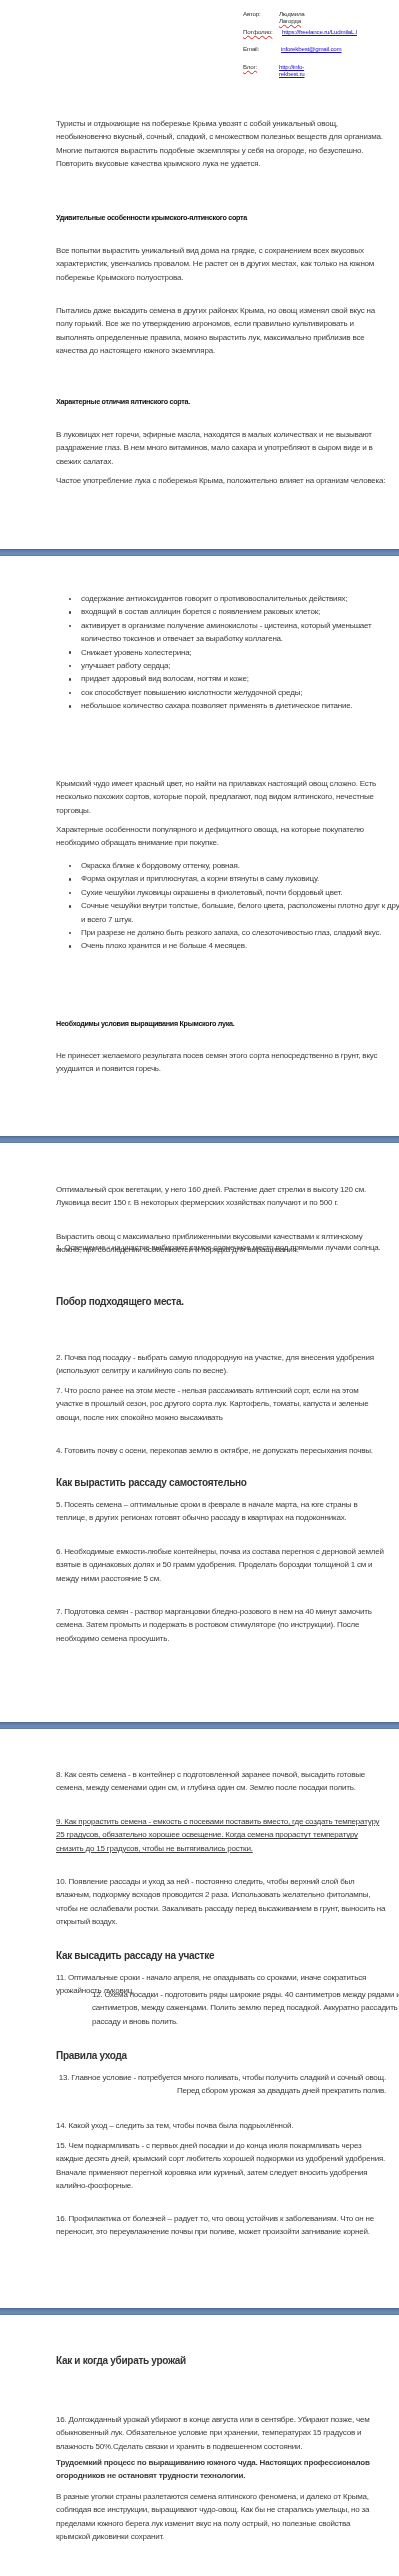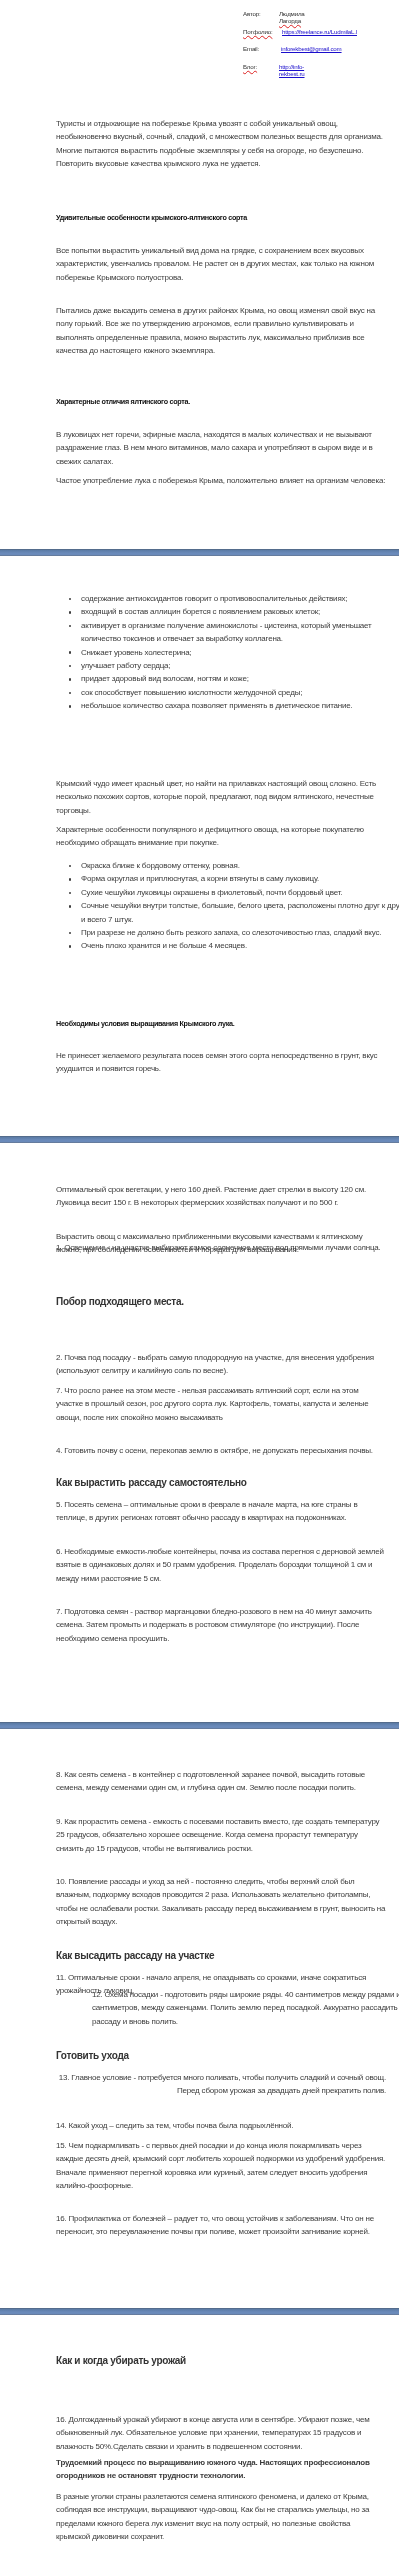--- a/index.html
+++ b/index.html
@@ -144,26 +144,26 @@
 <p class="abs" style="top:1384px;">7. Что росло ранее на этом месте -  нельзя рассаживать ялтинский сорт, если на этом участке в прошлый сезон, рос другого сорта лук. Картофель, томаты, капуста и зеленые овощи, после них спокойно можно высаживать</p>
 <p class="abs" style="top:1444px;">4. Готовить почву с осени, перекопав землю в октябре, не допускать пересыхания почвы.</p>
 <h3 class="mid abs" style="top:1477px;">Как вырастить рассаду самостоятельно</h3>
 <p class="abs" style="top:1498px;">5. Посеять семена – оптимальные сроки в феврале в начале марта, на юге страны в теплице, в других регионах готовят обычно рассаду в квартирах на подоконниках.</p>
 <p class="abs" style="top:1545px;">6. Необходимые емкости-любые контейнеры, почва из состава перегноя с дерновой землей взятые в одинаковых долях и 50 грамм удобрения. Проделать бороздки толщиной 1 см и между ними расстояние 5 см.</p>
 <p class="abs" style="top:1605px;">7. Подготовка семян -  раствор марганцовки бледно-розового в нем на 40 минут замочить семена. Затем промыть и подержать в ростовом стимуляторе (по инструкции). После необходимо семена просушить.</p>
 
 <div class="sep" style="top:1722px;"></div>
 
 <p class="abs" style="top:1768px;">8. Как сеять семена -  в контейнер с подготовленной заранее почвой, высадить готовые семена, между семенами один см, и глубина один см. Землю после посадки полить.</p>
-<p class="abs" style="top:1815px;">9. Как прорастить семена -   емкость с посевами поставить вместо, где создать температуру 25 градусов, обязательно хорошее освещение. Когда семена прорастут температуру снизить до 15 градусов, чтобы не вытягивались ростки.</p>
+<p class="abs" style="top:1815px;text-decoration:underline;">9. Как прорастить семена -   емкость с посевами поставить вместо, где создать температуру 25 градусов, обязательно хорошее освещение. Когда семена прорастут температуру снизить до 15 градусов, чтобы не вытягивались ростки.</p>
 <p class="abs" style="top:1875px;">10. Появление рассады и уход за ней - постоянно следить, чтобы верхний слой был влажным, подкормку всходов проводится 2 раза. Использовать желательно фитолампы, чтобы не ослабевали ростки. Закаливать рассаду перед высаживанием в грунт, выносить на открытый воздух.</p>
 <h3 class="mid abs" style="top:1950px;">Как высадить рассаду на участке</h3>
 <p class="abs" style="top:1971px;">11. Оптимальные сроки - начало апреля, не опаздывать со сроками, иначе сократиться урожайность луковиц.</p>
 <p class="abs" style="top:1988px;margin-left:36px;">12. Схема  посадки -  подготовить ряды широкие ряды. 40 сантиметров между рядами и 10 сантиметров, между саженцами. Полить землю перед посадкой. Аккуратно рассадить рассаду и вновь полить.</p>
-<h3 class="mid abs" style="top:2050px;">Готовить ухода</h3>
+<h3 class="mid abs" style="top:2050px;">Правила ухода</h3>
 <p class="abs" style="top:2071px;text-align:right;">13. Главное условие - потребуется много поливать, чтобы получить сладкий и сочный овощ.  Перед сбором урожая за двадцать дней прекратить полив.</p>
 <p class="abs" style="top:2119px;">14. Какой уход – следить за тем, чтобы почва была подрыхлённой.</p>
 <p class="abs" style="top:2139px;">15. Чем подкармливать - с первых дней посадки и до конца июля покармливать через каждые десять дней, крымский сорт любитель хорошей подкормки из удобрений удобрения. Вначале применяют перегной коровяка или куриный, затем следует вносить удобрения калийно-фосфорные.</p>
 <p class="abs" style="top:2212px;">16. Профилактика от болезней – радует то, что овощ устойчив к заболеваниям. Что он не переносит, это переувлажнение почвы при поливе, может произойти загнивание корней.</p>
 
 <div class="sep" style="top:2308px;"></div>
 
 <h3 class="mid abs" style="top:2355px;">Как и когда убирать урожай</h3>
 <p class="abs" style="top:2377px;margin-top:36px;">16. Долгожданный урожай убирают в конце августа или в сентябре. Убирают позже, чем обыкновенный лук. Обязательное условие при хранении, температурах 15 градусов и влажность 50%.Сделать связки и хранить в подвешенном состоянии.</p>
 <p class="abs" style="top:2456px;font-weight:bold;">Трудоемкий процесс по выращиванию южного чуда. Настоящих профессионалов огородников не остановят трудности технологии.</p>

